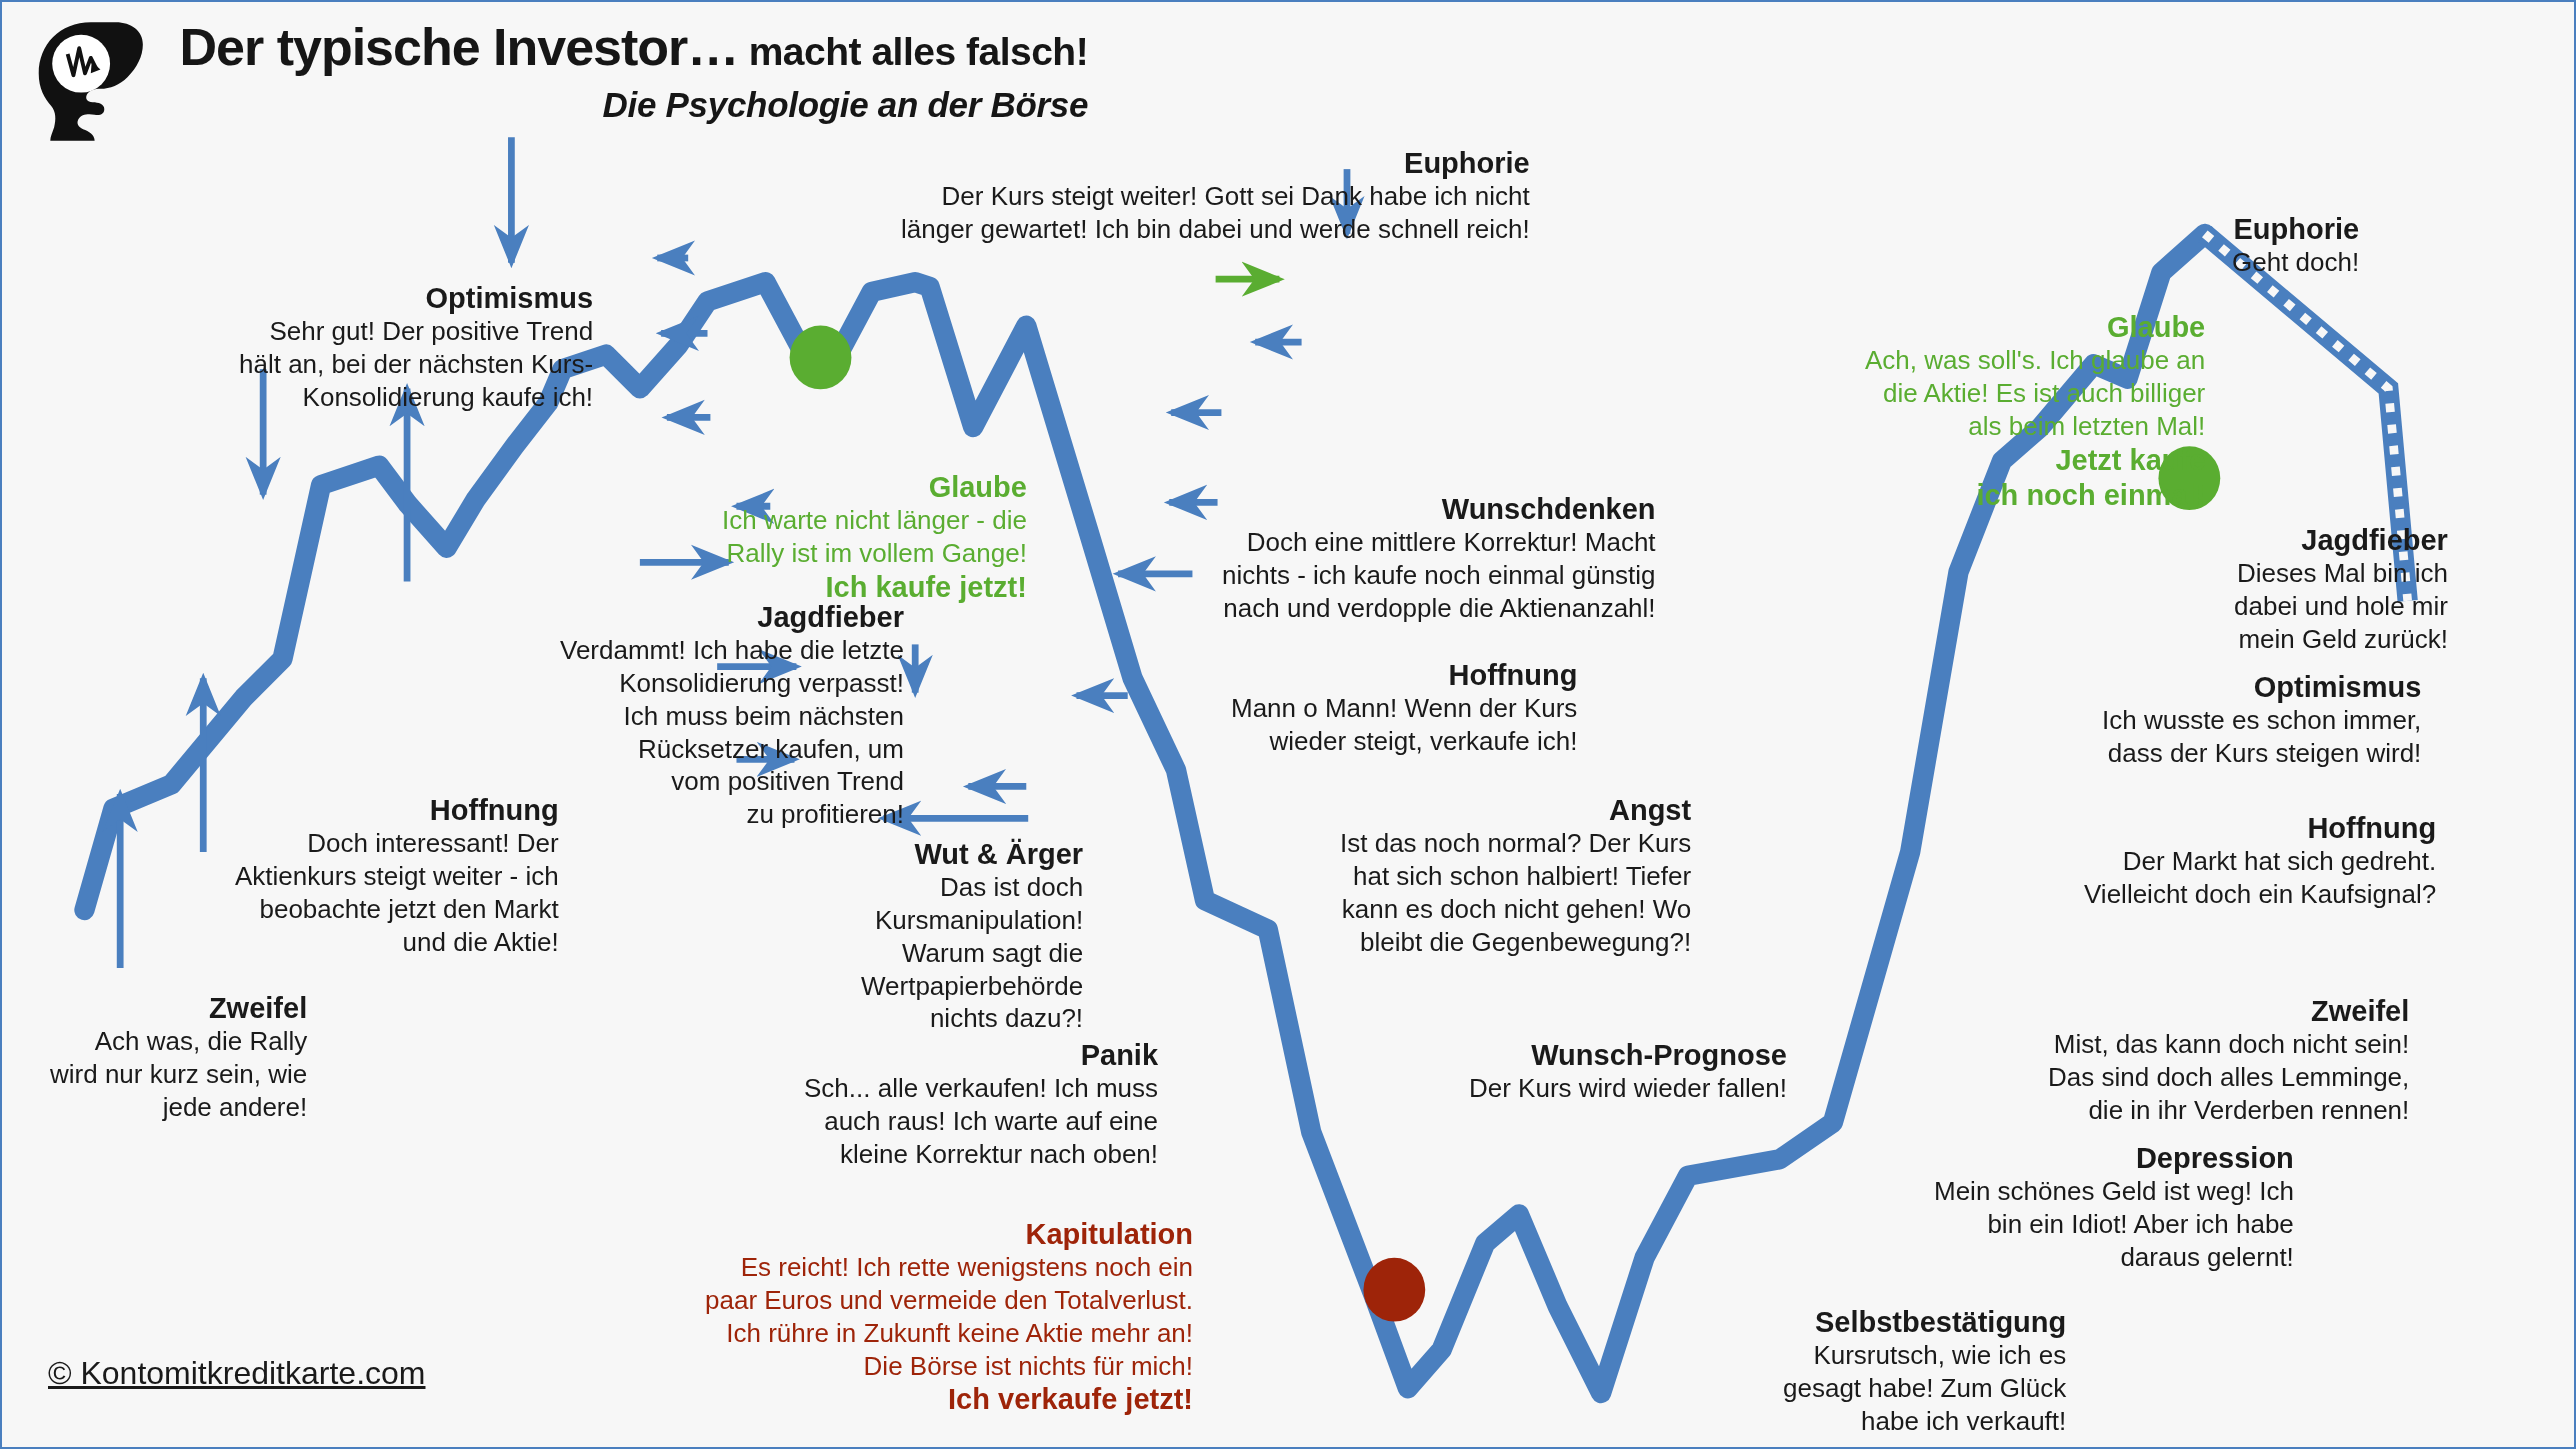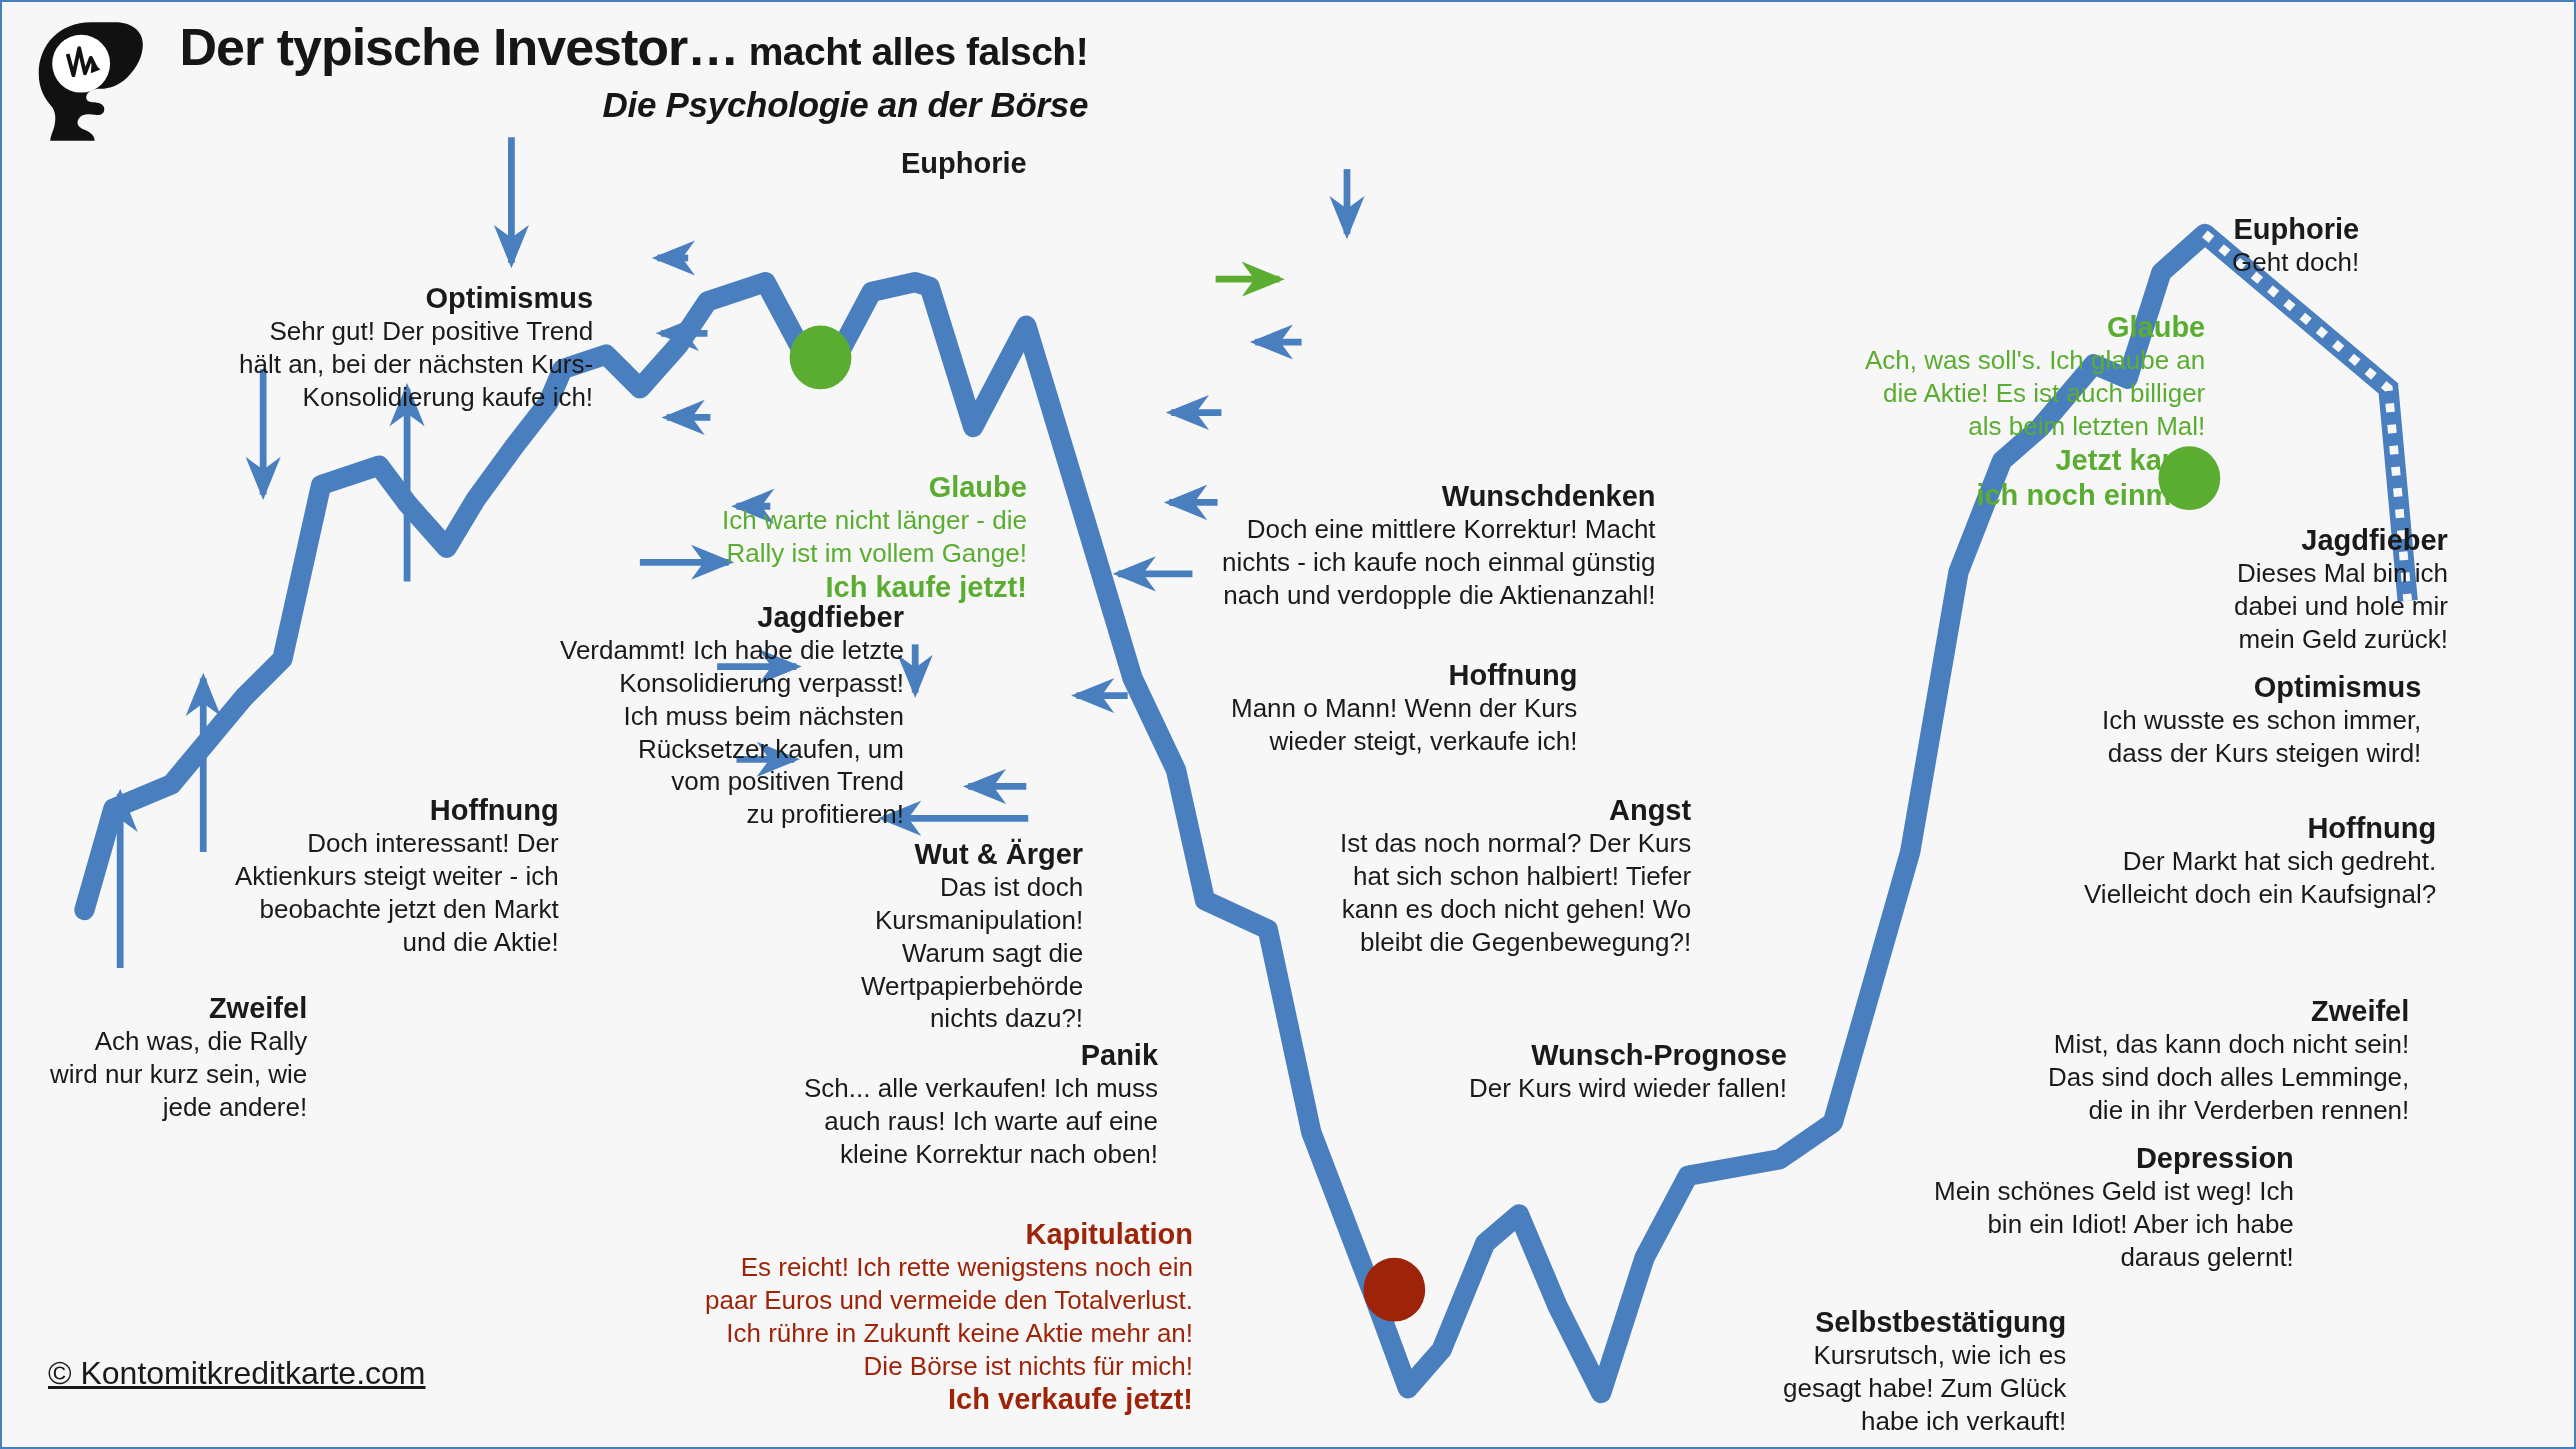--- a/index.html
+++ b/index.html
@@ -254,24 +254,26 @@
 
   <div class="ann green" style="left:720px; top:469px;">
     <div class="ann-title">Glaube</div>
     <div class="ann-body">Ich warte nicht länger - die
 Rally ist im vollem Gange!</div>
     <div class="ann-cta">Ich kaufe jetzt!</div>
   </div>
 
   <div class="ann" style="left:899px; top:145px;">
     <div class="ann-title">Euphorie</div>
-  </div>
-
-
-  <div class="ann" style="left:1220px; top:478px;">
+    <div class="ann-body">Der Kurs steigt weiter! Gott sei Dank habe ich nicht
+länger gewartet! Ich bin dabei und werde schnell reich!</div>
+  </div>
+
+
+  <div class="ann" style="left:1220px; top:491px;">
     <div class="ann-title">Wunschdenken</div>
     <div class="ann-body">Doch eine mittlere Korrektur! Macht
 nichts - ich kaufe noch einmal günstig
 nach und verdopple die Aktienanzahl!</div>
   </div>
 
   <div class="ann" style="left:1229px; top:657px;">
     <div class="ann-title">Hoffnung</div>
     <div class="ann-body">Mann o Mann! Wenn der Kurs
 wieder steigt, verkaufe ich!</div>

